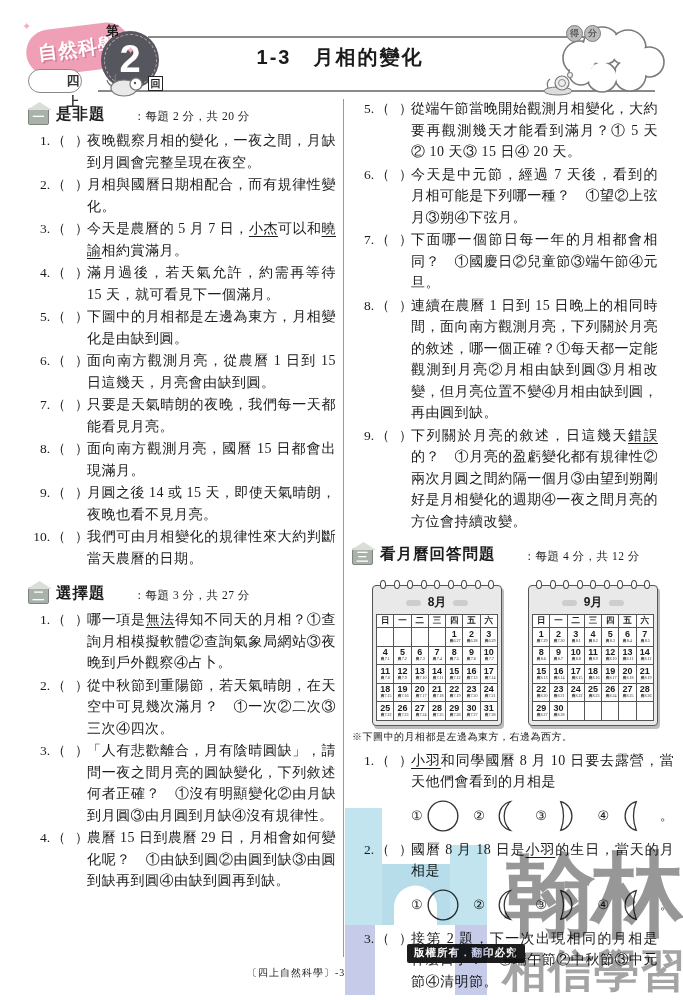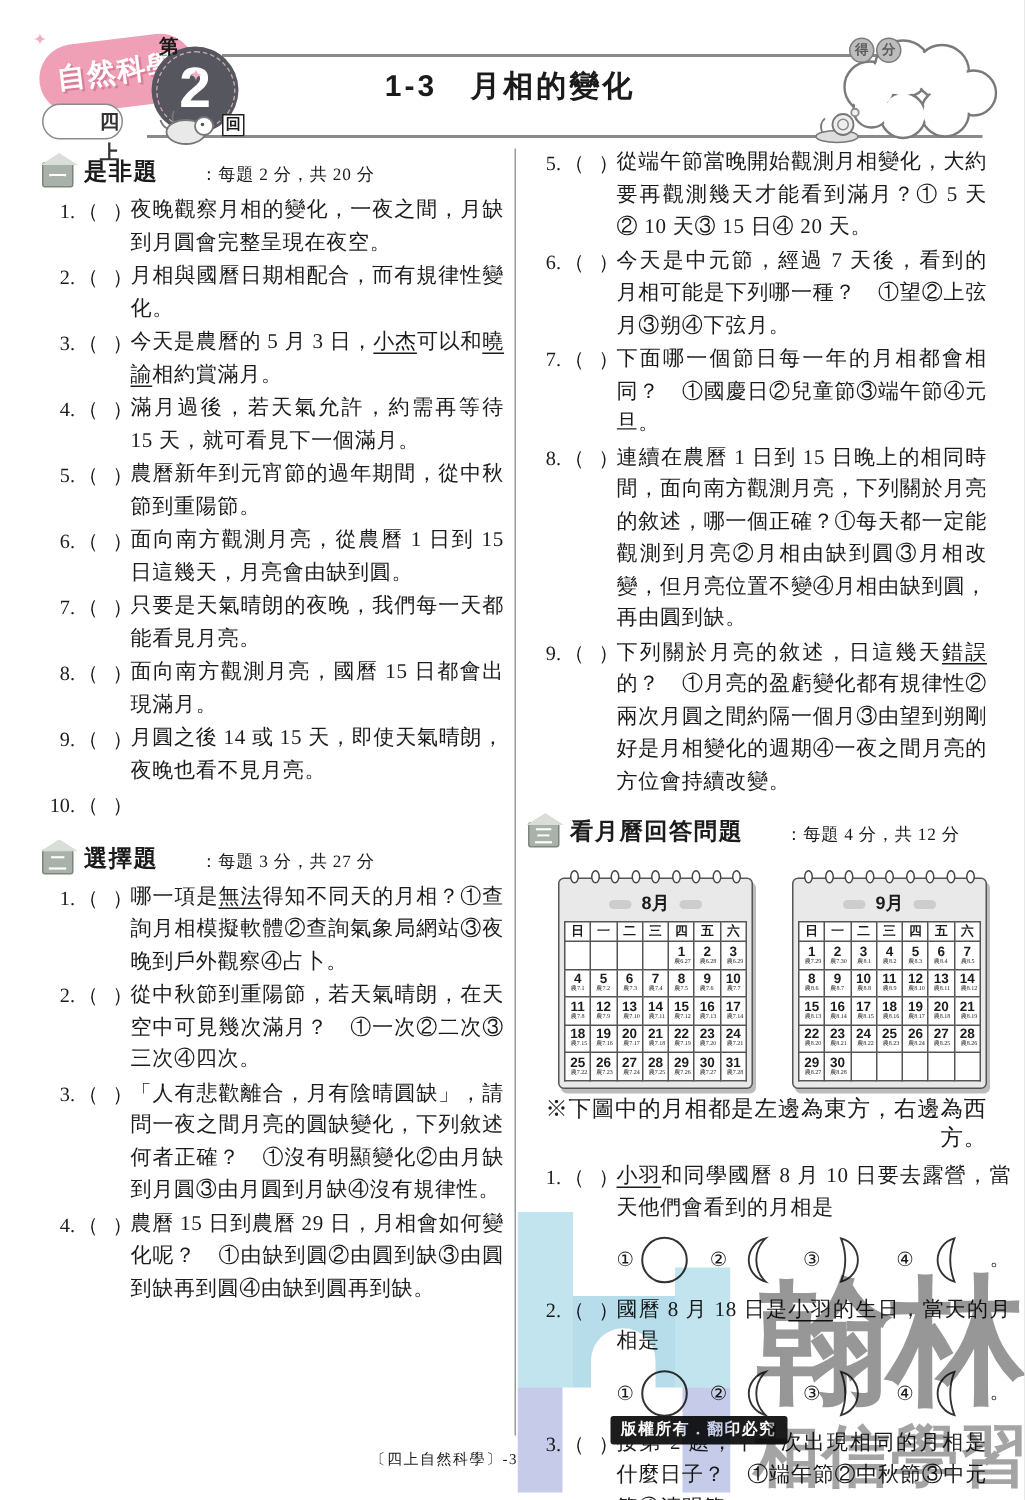--- a/index.html
+++ b/index.html
@@ -70,21 +70,21 @@
   .cal-rings { position:absolute; top:-6px; left:7px; right:7px; display:flex; justify-content:space-between; }
   .ring { width:6px; height:9px; border:1.6px solid #444; border-radius:50%; background:#fff; }
   .cal-title-row { text-align:center; font:bold 12px "Liberation Sans",sans-serif; margin:0 0 3px; }
   .cal-cloud { display:inline-block; width:15px; height:6px; background:#cdcdcd; border-radius:6px;
                margin:0 7px; vertical-align:middle; }
   .cal-table { width:100%; border-collapse:collapse; background:#fff; table-layout:fixed; }
   .cal-table th { border:0.9px solid #555; height:12px; font:bold 8.5px "Liberation Serif",serif; }
   .cal-table td { border:0.9px solid #555; height:17px; text-align:center; vertical-align:top; padding:0; overflow:hidden; }
   .cd { font:bold 9px/9px "Liberation Sans",sans-serif; padding-top:1.5px; }
   .cl { font-size:7px; line-height:7px; color:#222; transform:scale(.58); transform-origin:50% 0; white-space:nowrap; }
-  .cal-note { font-size:15px; text-align:right; margin:2px 0 6px; letter-spacing:0.5px; }
+  .cal-note { font-size:10px; text-align:left; margin:2px 0 6px; letter-spacing:0.5px; }
 
   
   .footer-page { position:absolute; left:247px; top:966px; font-size:10px; letter-spacing:1px; }
   .footer-badge { position:absolute; left:407px; top:944px; background:#1c1c1c; color:#fff; border-radius:2px;
                   padding:2px 7px 3px; font:bold 10.5px "Liberation Sans",sans-serif; letter-spacing:1px; }
 
   
   .wm { position:absolute; pointer-events:none; mix-blend-mode:multiply; }
   .wm-h { left:345px; top:806px; }
   .wm-brand { left:504px; top:846px; width:182px; color:#8c8c8c; opacity:.9;
@@ -173,31 +173,31 @@
           <div class="q-body"><span>夜晚觀察月相的變化，一夜之間，月缺到月圓會完整呈現在夜空。</span></div>
         </div>
         <div class="q-row">
           <div class="q-num">2.</div>
           <div class="q-bracket">（　）</div>
           <div class="q-body"><span>月相與國曆日期相配合，而有規律性變化。</span></div>
         </div>
         <div class="q-row">
           <div class="q-num">3.</div>
           <div class="q-bracket">（　）</div>
-          <div class="q-body"><span>今天是農曆的 5 月 3 日，</span><u>小杰</u><span>可以和</span><u>曉諭</u><span>相約賞滿月。</span></div>
+          <div class="q-body"><span>今天是農曆的 5 月 7 日，</span><u>小杰</u><span>可以和</span><u>曉諭</u><span>相約賞滿月。</span></div>
         </div>
         <div class="q-row">
           <div class="q-num">4.</div>
           <div class="q-bracket">（　）</div>
           <div class="q-body"><span>滿月過後，若天氣允許，約需再等待 15 天，就可看見下一個滿月。</span></div>
         </div>
         <div class="q-row">
           <div class="q-num">5.</div>
           <div class="q-bracket">（　）</div>
-          <div class="q-body"><span>農曆新年到元宵節的過年期間，從中秋節到重陽節。</span></div>
+          <div class="q-body"><span>下圖中的月相都是左邊為東方，月相變化是由缺到圓。</span></div>
         </div>
         <div class="q-row">
           <div class="q-num">6.</div>
           <div class="q-bracket">（　）</div>
           <div class="q-body"><span>面向南方觀測月亮，從農曆 1 日到 15 日這幾天，月亮會由缺到圓。</span></div>
         </div>
         <div class="q-row">
           <div class="q-num">7.</div>
           <div class="q-bracket">（　）</div>
           <div class="q-body"><span>只要是天氣晴朗的夜晚，我們每一天都能看見月亮。</span></div>
@@ -208,20 +208,21 @@
           <div class="q-body"><span>面向南方觀測月亮，國曆 15 日都會出現滿月。</span></div>
         </div>
         <div class="q-row">
           <div class="q-num">9.</div>
           <div class="q-bracket">（　）</div>
           <div class="q-body"><span>月圓之後 14 或 15 天，即使天氣晴朗，夜晚也看不見月亮。</span></div>
         </div>
         <div class="q-row">
           <div class="q-num">10.</div>
           <div class="q-bracket">（　）</div>
+          <div class="q-body"><span>我們可由月相變化的規律性來大約判斷當天農曆的日期。</span></div>
         </div>
       </div>
 
     <div class="sec-header" style="margin-top:14px;">
       <div class="sec-icon">二</div>
       <div class="sec-title">選擇題</div>
       <div class="sec-note">：<span>每題 3 分，共 27 分</span></div>
     </div>
     <div id="mc-left">
         <div class="q-row">

